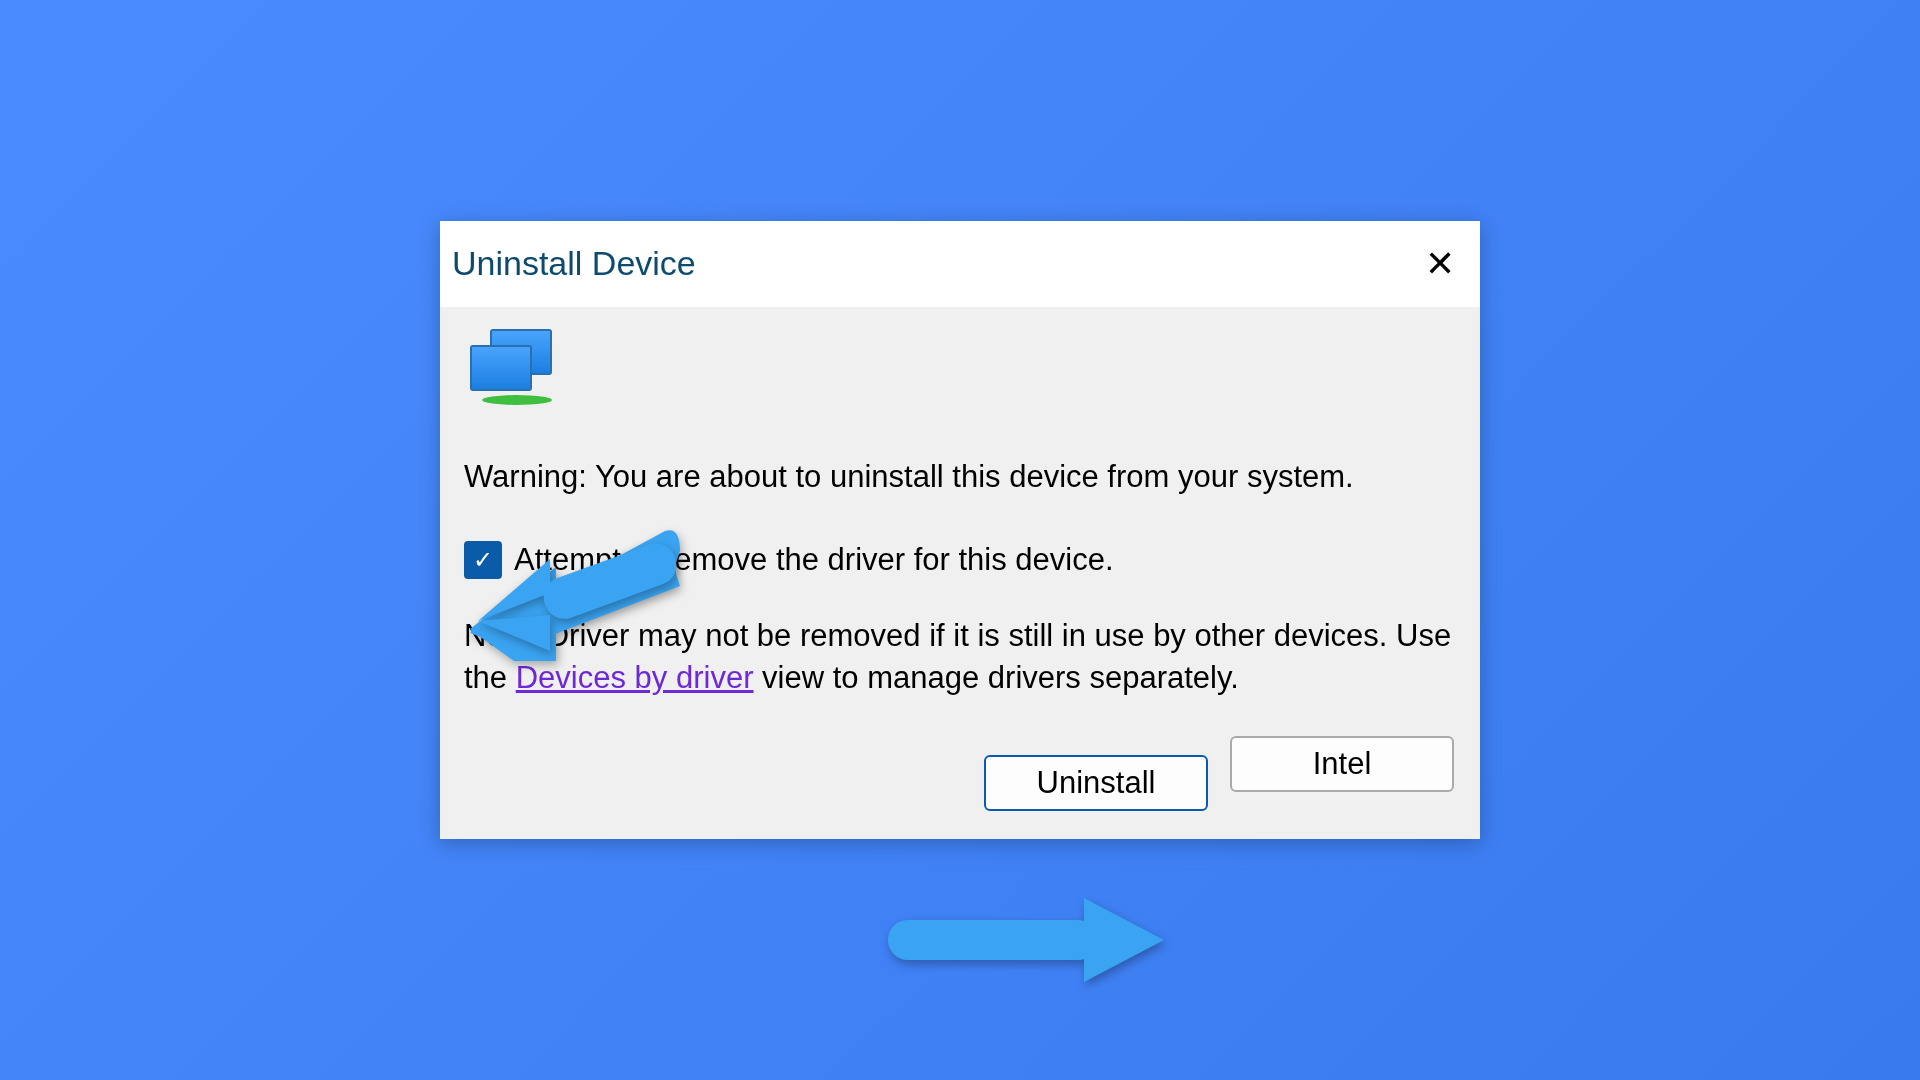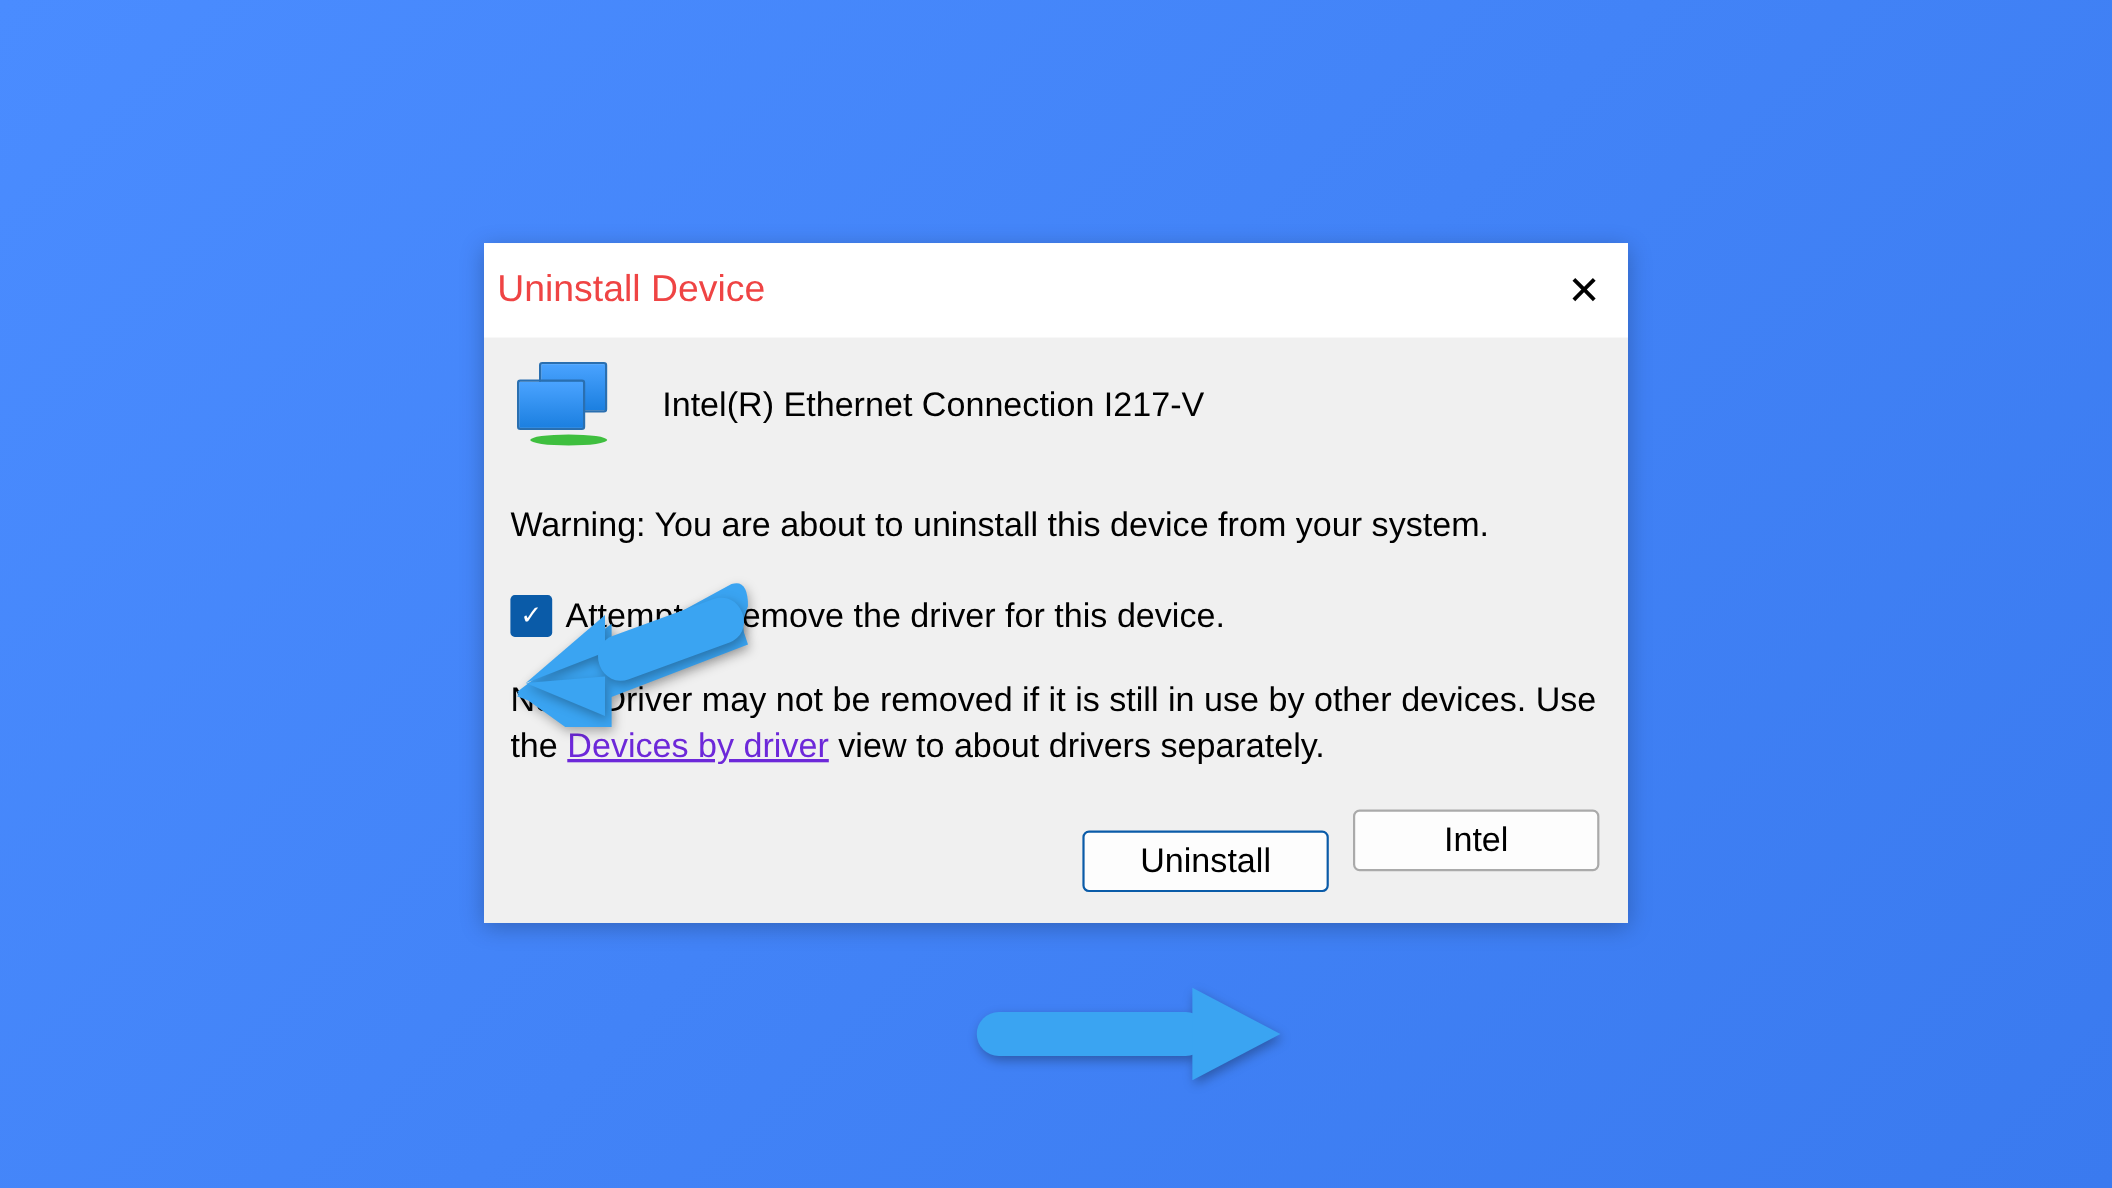--- a/index.html
+++ b/index.html
@@ -29,21 +29,21 @@
     .titlebar {
       background: #ffffff;
       height: 86px;
       display: flex;
       align-items: center;
       justify-content: space-between;
       padding: 0 16px 0 12px;
     }
     .titlebar-text {
       font-size: 34px;
-      color: #ef4444;
+      color: #0c4a6e;
       font-weight: 400;
     }
     .close-btn {
       font-size: 36px;
       color: #000;
       width: 48px;
       height: 48px;
       display: flex;
       align-items: center;
       justify-content: center;
@@ -176,34 +176,33 @@
     </div>
 
     <div class="dialog-body">
 
       <div class="device-row">
         <div class="device-icon">
           <div class="monitor-stand"></div>
           <div class="monitor back"></div>
           <div class="monitor front"></div>
         </div>
-        <span class="device-name">Intel(R) Ethernet Connection I217-V</span>
       </div>
 
       <div class="warning-text">Warning: You are about to uninstall this device from your system.</div>
 
       <div class="checkbox-row">
         <div class="checkbox">
           <span class="checkmark">✓</span>
         </div>
         <span class="checkbox-label">Attempt to remove the driver for this device.</span>
       </div>
 
       <div class="note-text">
-        <span>Note: Driver may not be removed if it is still in use by other devices. Use the </span><span class="link">Devices by driver</span><span> view to about drivers separately.</span>
+        <span>Note: Driver may not be removed if it is still in use by other devices. Use the </span><span class="link">Devices by driver</span><span> view to manage drivers separately.</span>
       </div>
 
       <div class="button-row">
         <div class="btn primary">Uninstall</div>
         <div class="btn">Intel</div>
       </div>
 
     </div>
 
     <div class="arrow arrow1">

